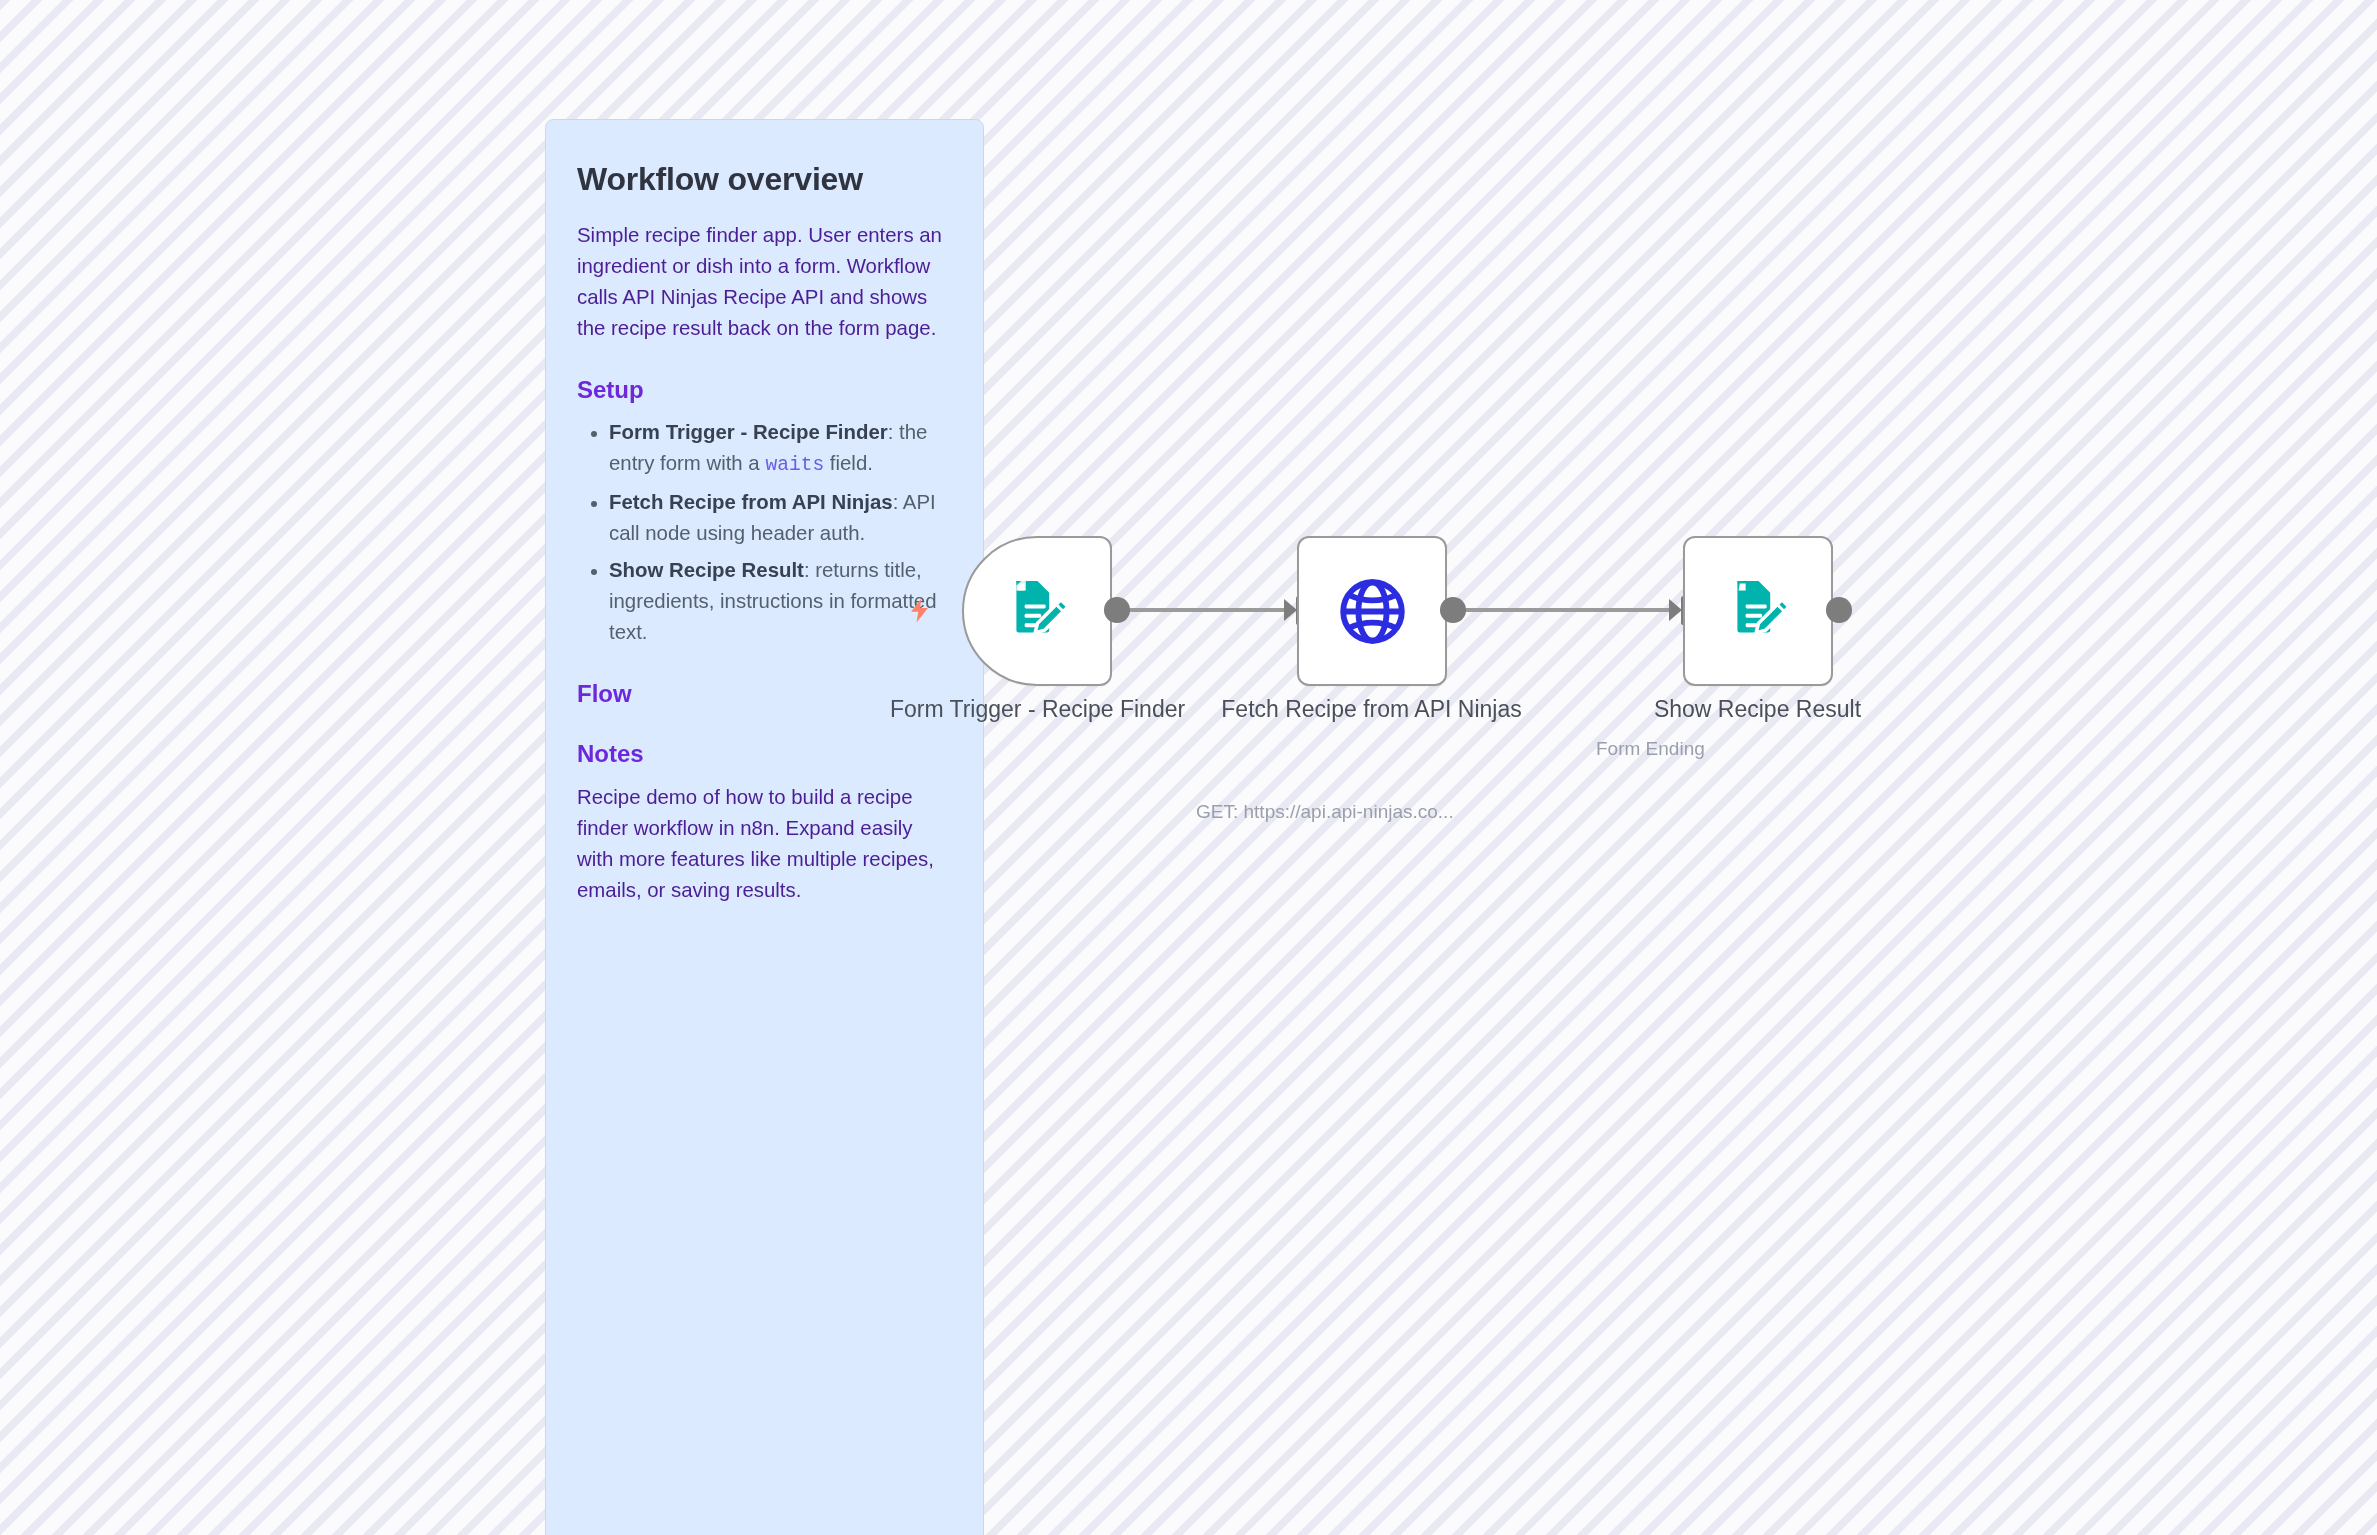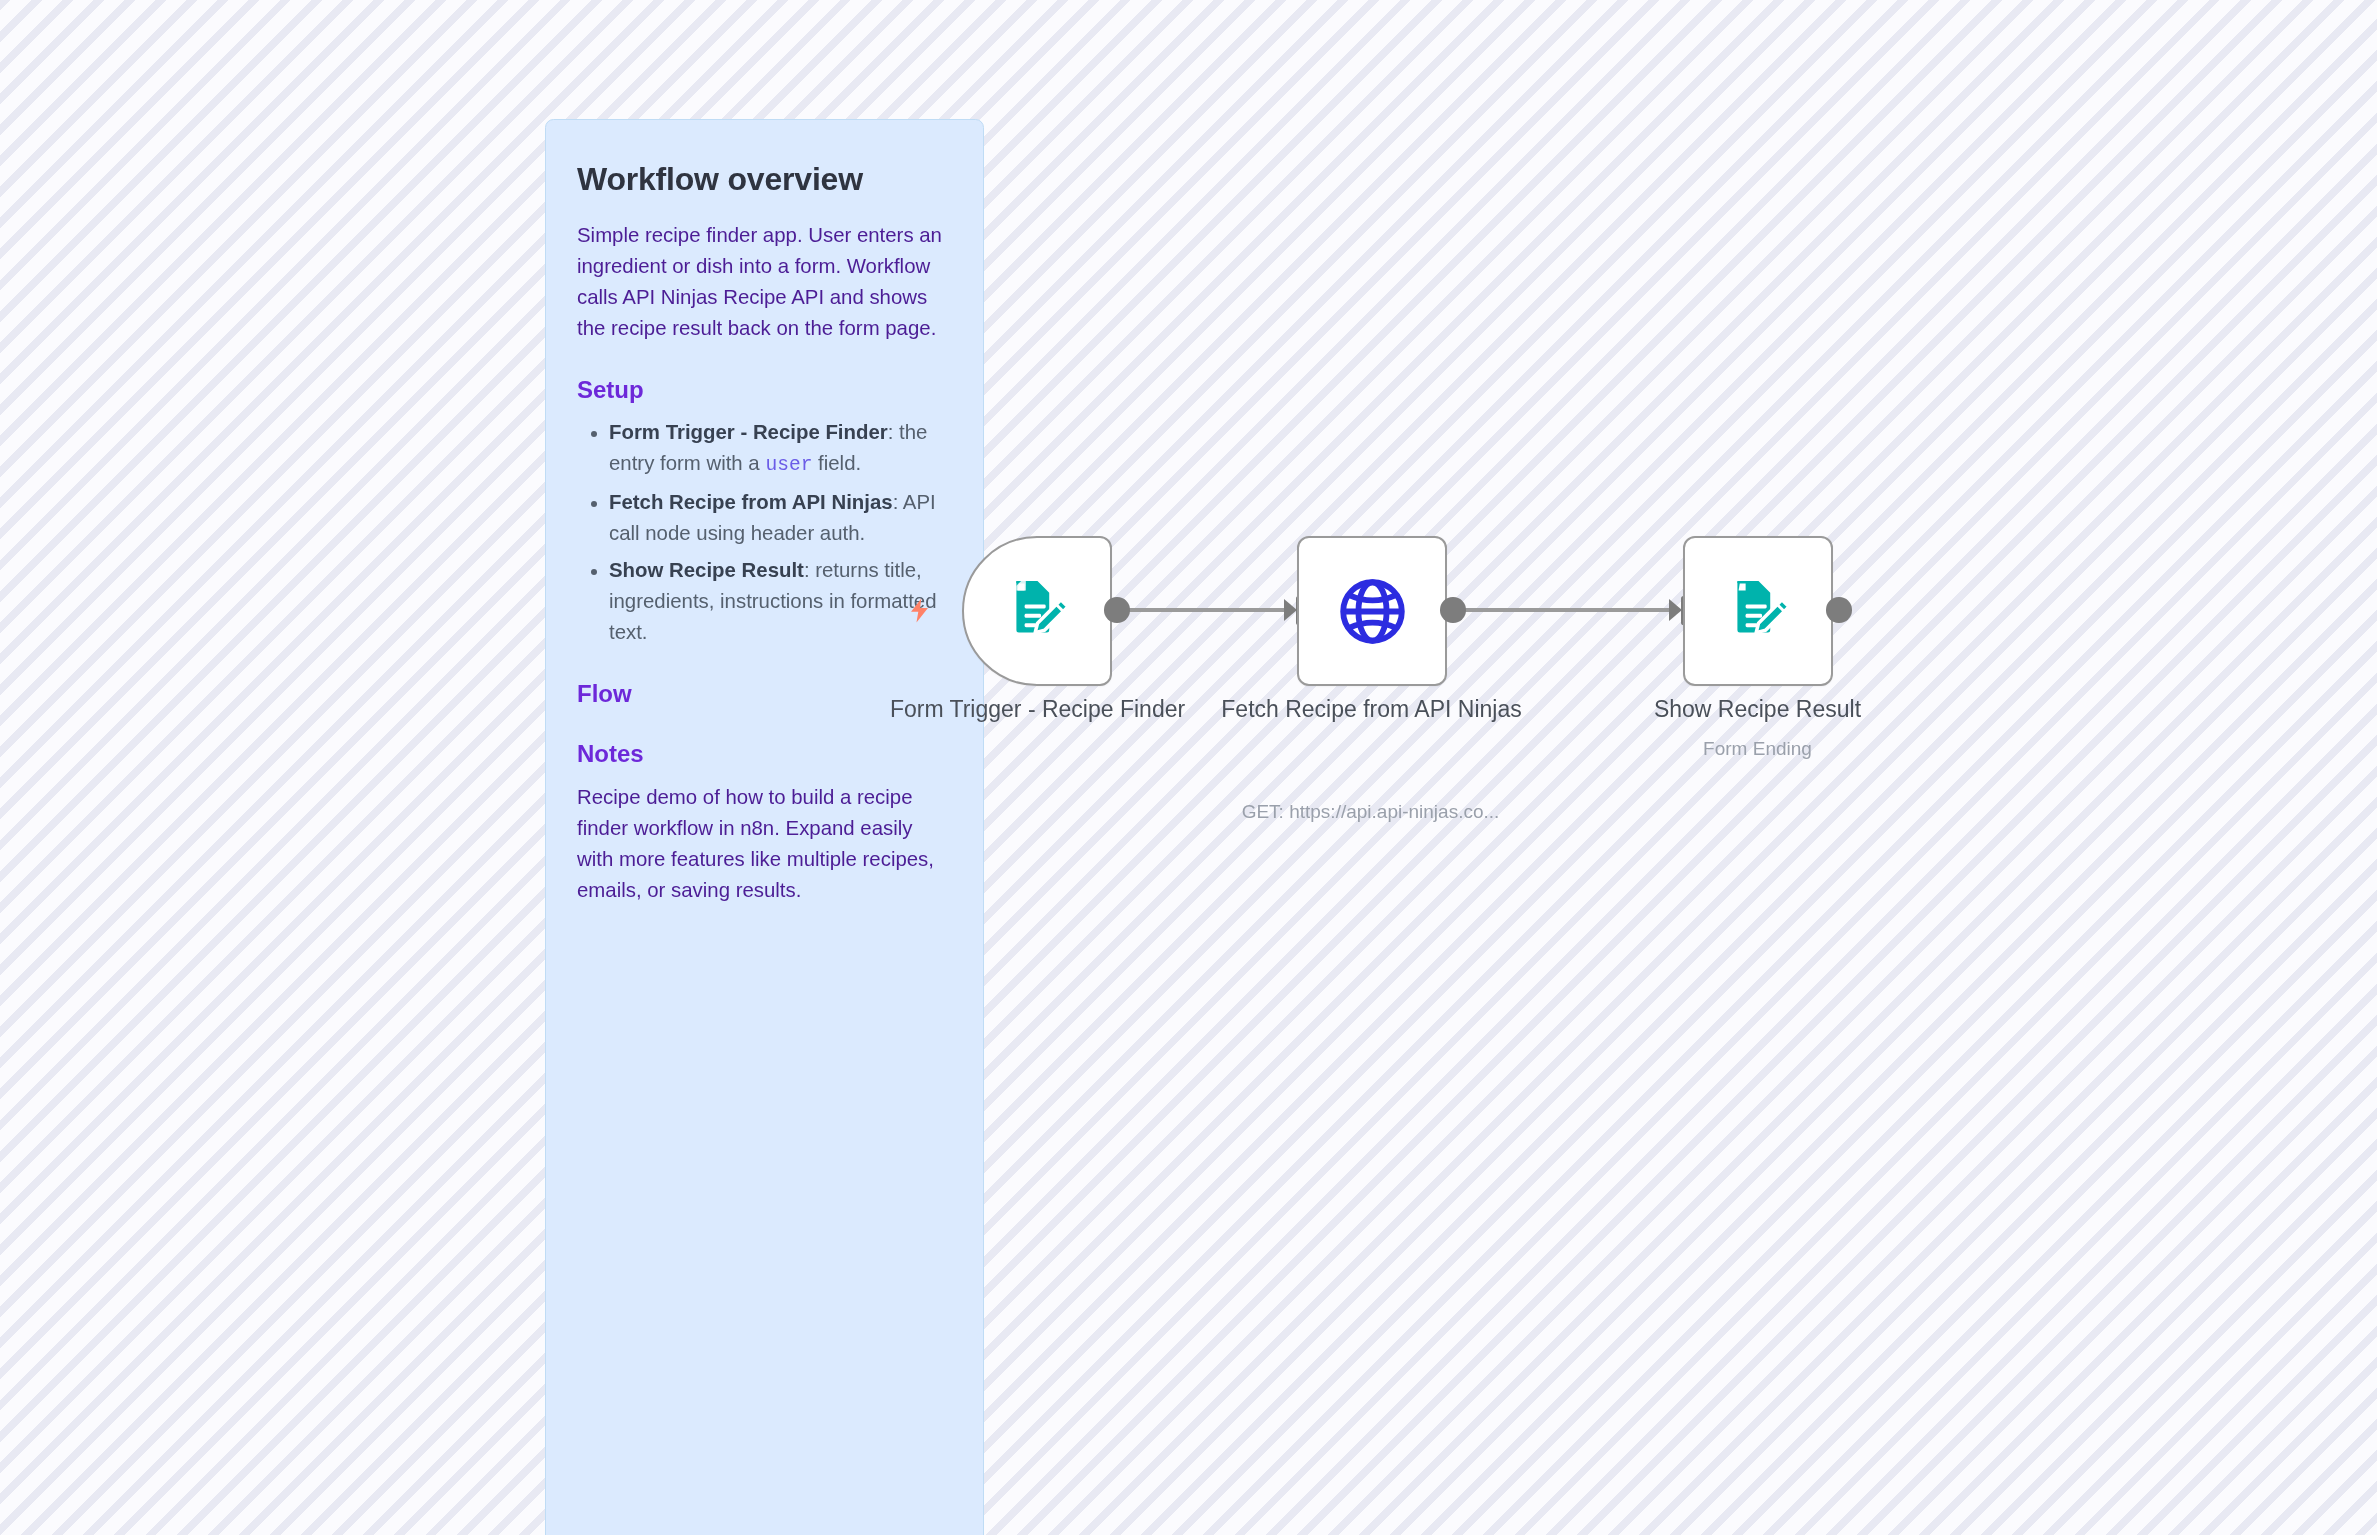--- a/index.html
+++ b/index.html
@@ -152,21 +152,20 @@
   .node-caption {
     position: absolute;
     text-align: center;
     color: #4a5059;
     font-size: 23px;
     line-height: 1.32;
     font-weight: 400;
   }
   .node-subtitle {
     position: absolute;
-    text-align: center;
     color: #9aa0ab;
     font-size: 19px;
     line-height: 1.3;
   }
 
   
   #trigger-bolt {
     position: absolute;
     left: 905px;
     top: 596px;
@@ -180,21 +179,21 @@
 <div id="canvas">
 
   <div id="sticky-note">
     <h1>Workflow overview</h1>
 
     <p>Simple recipe finder app. User enters an ingredient or dish into a form. Workflow calls API Ninjas Recipe API and shows the recipe result back on the form page.</p>
 
     <h2>Setup</h2>
     <ul>
       <li>
-        <b>Form Trigger - Recipe Finder</b><span>: the entry form with a </span><code class="inline-code">user</code><span> field.</span>
+        <b>Form Trigger - Recipe Finder</b><span>: the entry form with a </span><code class="inline-code">waits</code><span> field.</span>
       </li>
       <li>
         <b>Fetch Recipe from API Ninjas</b><span>: API call node using header auth.</span>
       </li>
       <li>
         <b>Show Recipe Result</b><span>: returns title, ingredients, instructions in formatted text.</span>
       </li>
     </ul>
 
     <h2>Flow</h2>

